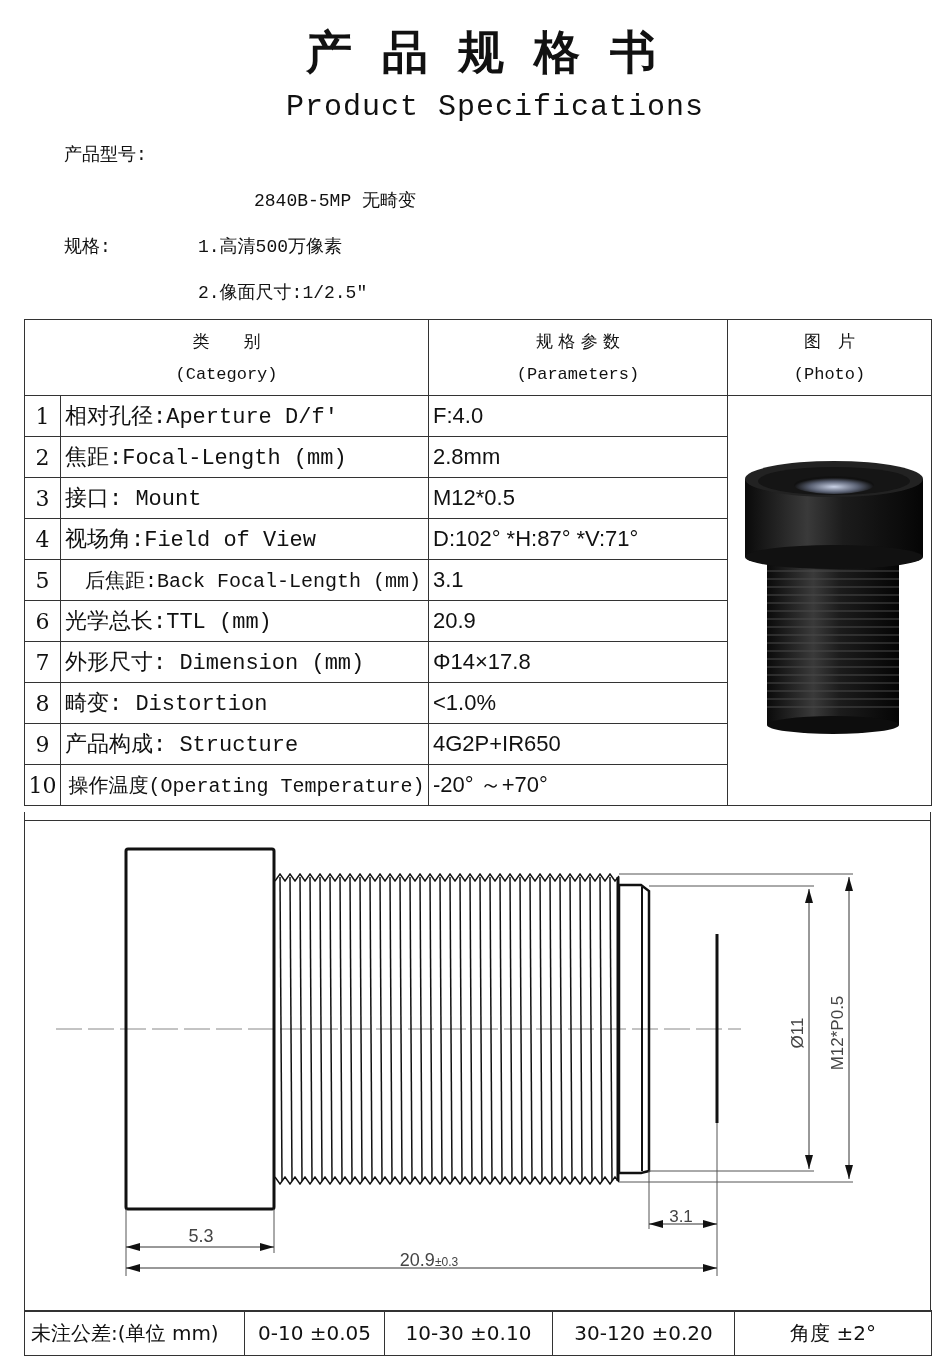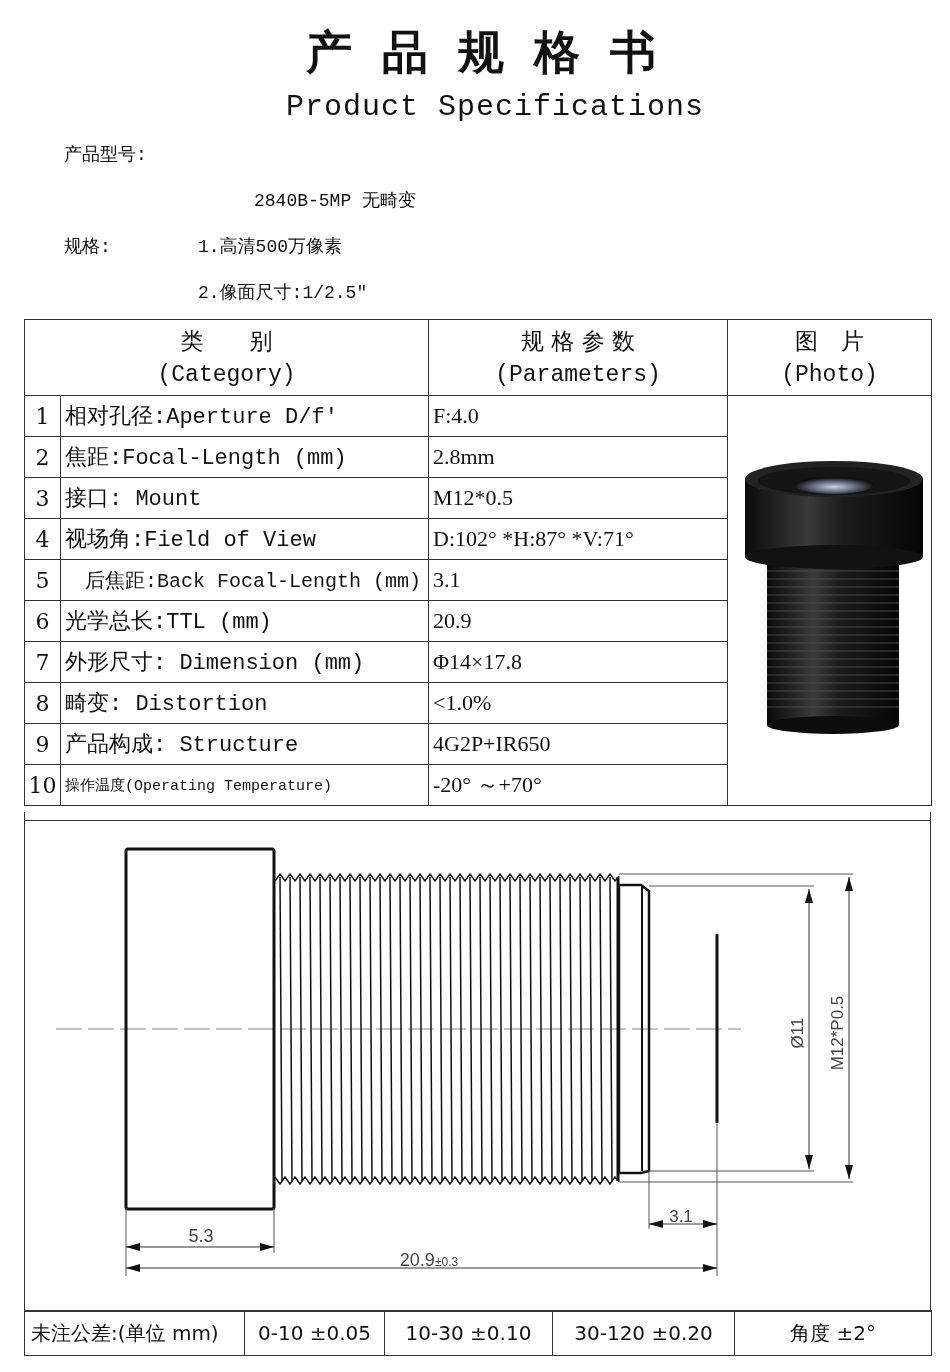--- a/index.html
+++ b/index.html
@@ -2,25 +2,25 @@
 <html><head>
 <meta charset="utf-8">
 <style>
   html, body { margin:0; padding:0; background:#ffffff; }
   body { width:950px; height:1372px; position:relative; overflow:hidden;
          font-family:"DejaVu Serif","Liberation Serif",serif; color:#111; }
   .abs { position:absolute; }
   .title-cn { left:0; width:992px; top:22px; text-align:center; font-size:46px; font-weight:bold; letter-spacing:30px; font-family:"DejaVu Serif",serif; }
   .title-en { left:0; width:990px; top:90px; text-align:center; font-size:30px; font-family:"Liberation Mono","DejaVu Sans Mono",monospace; letter-spacing:1px;}
   .info { font-size:18px; font-family:Liberation Mono, monospace; }
-  .mono { font-family:Liberation Serif, serif; }
+  .mono { font-family:Liberation Sans, sans-serif; }
 
   table.spec { position:absolute; left:24px; top:319px; width:907px; border-collapse:collapse; table-layout:fixed; }
   table.spec td { border:1.5px solid #333; padding:0 0 0 4px; height:40px; font-size:22px; white-space:nowrap; overflow:hidden; }
-  table.spec tr.head td { height:75px; text-align:center; font-size:23px; line-height:34px; padding:0; }
+  table.spec tr.head td { height:75px; text-align:center; font-size:17px; line-height:34px; padding:0; }
   table.spec td.num { text-align:center; padding:0; font-size:22px; }
   td.photo { padding:0 !important; vertical-align:middle; text-align:center; }
   .catlbl { font-family:Liberation Mono, monospace; }
   .cn { font-family:"DejaVu Sans","Liberation Sans",sans-serif; }
 
   .gap-row { left:24px; top:812px; width:905px; height:8px; border:1.5px solid #333; border-top:none; }
   .drawing-box { left:24px; top:820px; width:905px; height:490px; border:1.5px solid #333; }
   table.tol { position:absolute; left:24px; top:1310px; width:907px; border-collapse:collapse; table-layout:fixed; }
   table.tol td { border:1.5px solid #333; height:42px; font-size:20px; text-align:center; white-space:nowrap; font-family:"DejaVu Sans","Liberation Sans",sans-serif; }
 </style>
@@ -145,21 +145,21 @@
     <td class="catlbl">畸变: Distortion</td>
     <td class="mono">&lt;1.0%</td>
   </tr>
   <tr>
     <td class="num">9</td>
     <td class="catlbl">产品构成: Structure</td>
     <td class="mono">4G2P+IR650</td>
   </tr>
   <tr>
     <td class="num">10</td>
-    <td class="catlbl" style="font-size:15px;">操作温度(Operating Temperature)</td>
+    <td class="catlbl" style="font-size:20px;text-align:center;">操作温度(Operating Temperature)</td>
     <td class="mono">-20° ～+70°</td>
   </tr>
 </tbody>
   </table>
 
 <div class="abs gap-row"></div>
 
 <div class="abs drawing-box">
   <svg width="905" height="490" viewBox="24 820 905 490">
 

